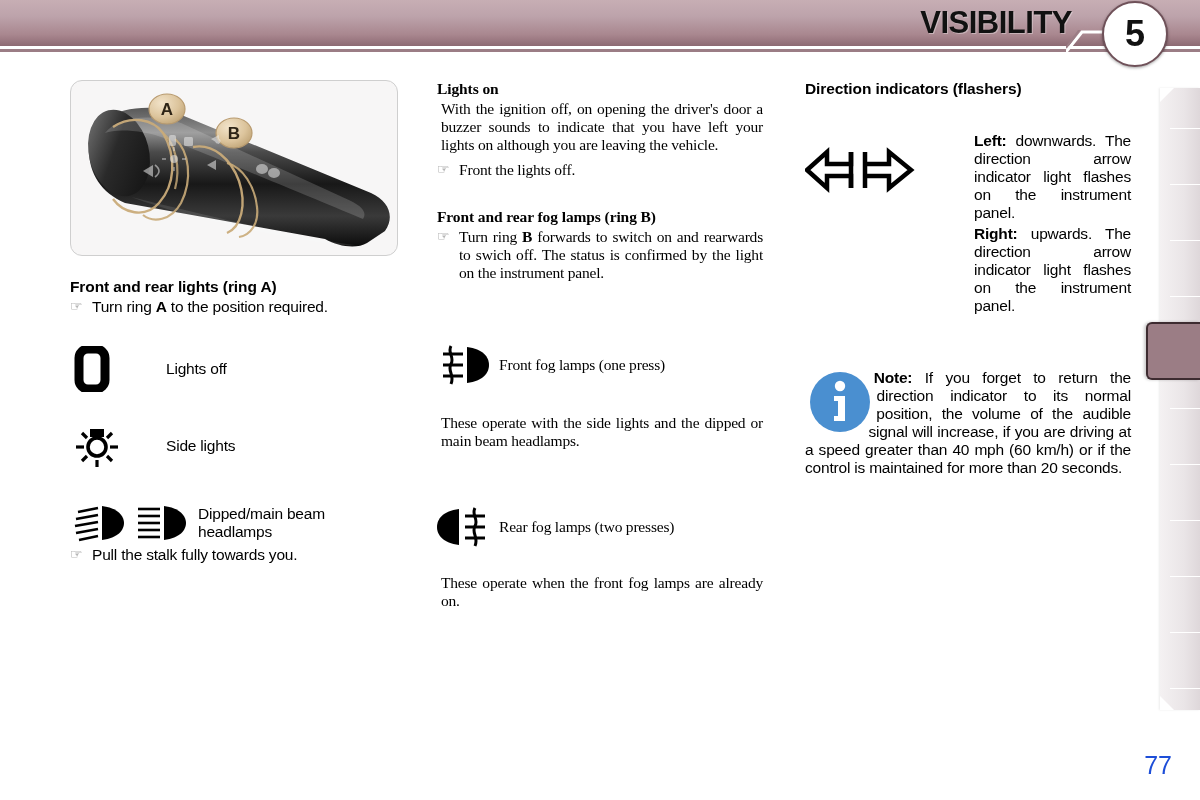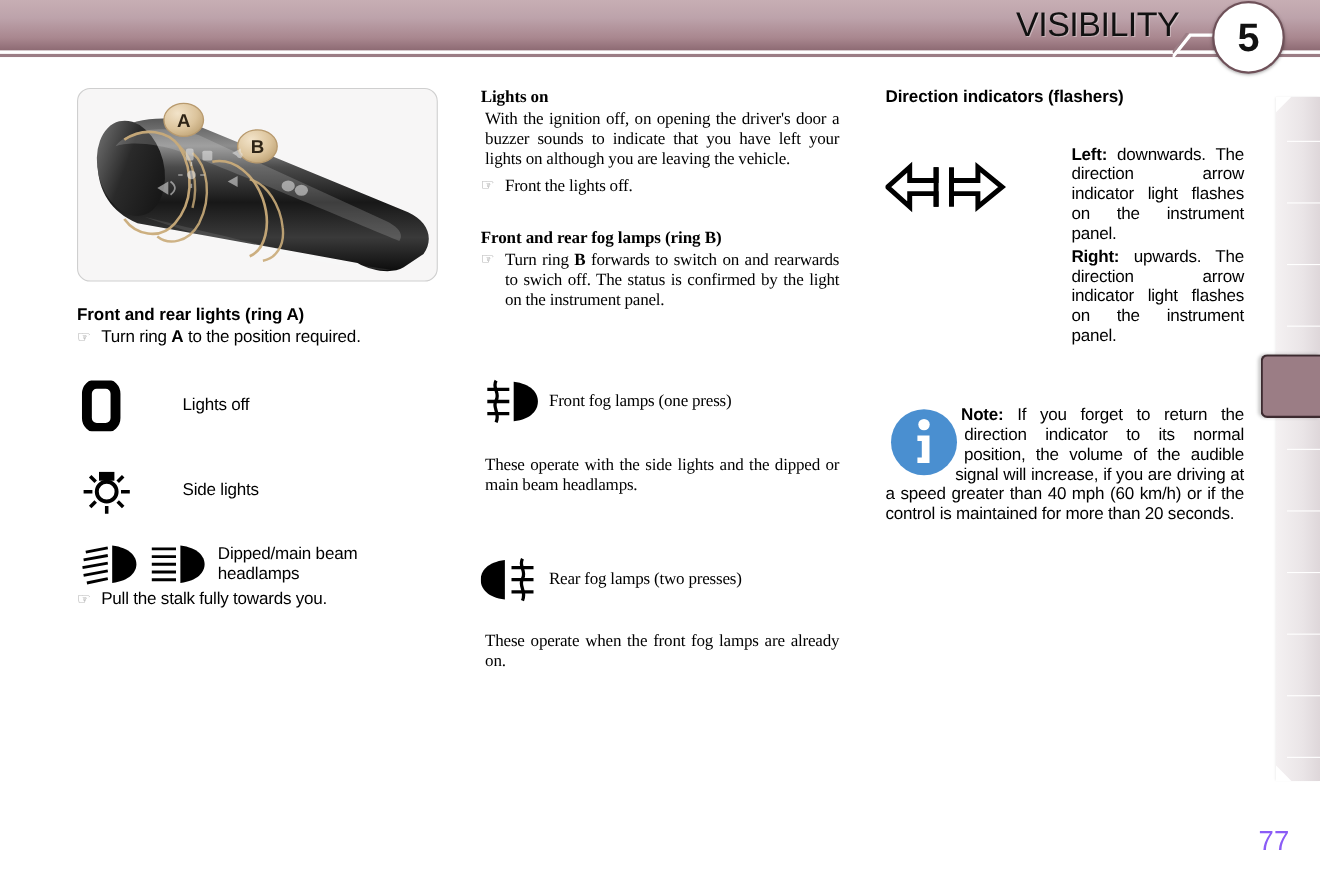--- a/index.html
+++ b/index.html
@@ -40,21 +40,21 @@
     position: absolute;
     left: 0; top: 52px;
     width: 1200px; height: 3px;
     background: #ffffff;
   }
   .header-title {
     position: absolute;
     right: 128px;
     top: 5px;
     font-size: 31px;
-    font-weight: normal;
+    font-weight: bold;
     letter-spacing: -0.5px;
     color: #111111;
     font-family: "Liberation Sans", sans-serif;
     text-shadow: 1px 1px 0 rgba(255,255,255,0.35);
   }
   .chapter-badge {
     position: absolute;
     right: 32px;
     top: 1px;
     width: 62px;
@@ -123,21 +123,21 @@
     box-shadow: -2px 0 3px rgba(0,0,0,0.2);
   }
 
   
   .page-number {
     position: absolute;
     right: 28px;
     bottom: 20px;
     font-size: 25px;
     font-weight: normal;
-    color: #8b5cf6;
+    color: #1d4ed8;
   }
 
   
   .col {
     position: absolute;
     top: 80px;
   }
   .col-left  { left: 70px;  width: 330px; }
   .col-mid   { left: 437px; width: 326px; font-family: Liberation Serif, serif; }
   .col-right { left: 805px; width: 326px; }
@@ -401,21 +401,21 @@
           <line x1="8" y1="11" x2="13" y2="16"></line>
           <line x1="38" y1="11" x2="33" y2="16"></line>
           <line x1="8" y1="39" x2="13" y2="34"></line>
           <line x1="38" y1="39" x2="33" y2="34"></line>
         </g>
       </svg>
     </div>
     <div class="sym-label">Side lights</div>
   </div>
 
-  <div class="sym-row" style="margin-top:22px">
+  <div class="sym-row" style="margin-top:32px">
     <div class="sym-icon" style="width:124px">
       <svg width="118" height="42" viewBox="0 0 118 42" xmlns="http://www.w3.org/2000/svg">
 
         <path d="M28 4 L28 38 C44 36, 50 28, 50 21 C50 14, 44 6, 28 4 Z" fill="#000"></path>
         <g stroke="#000" stroke-width="2.6">
           <line x1="4" y1="10" x2="24" y2="6"></line>
           <line x1="2" y1="17" x2="24" y2="13"></line>
           <line x1="1" y1="24" x2="24" y2="20"></line>
           <line x1="2" y1="31" x2="24" y2="27"></line>
           <line x1="5" y1="38" x2="24" y2="34"></line>

